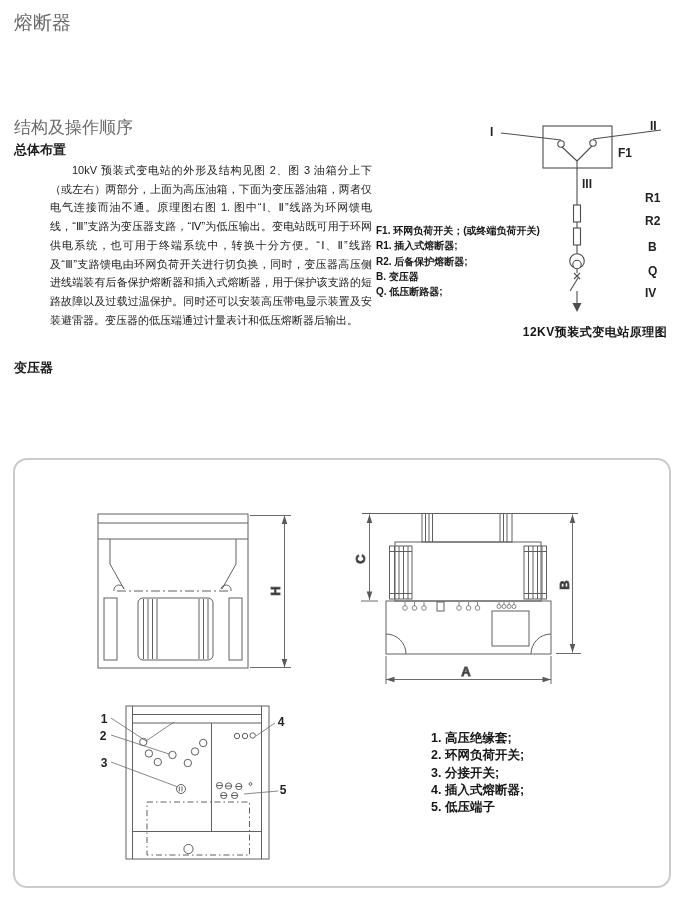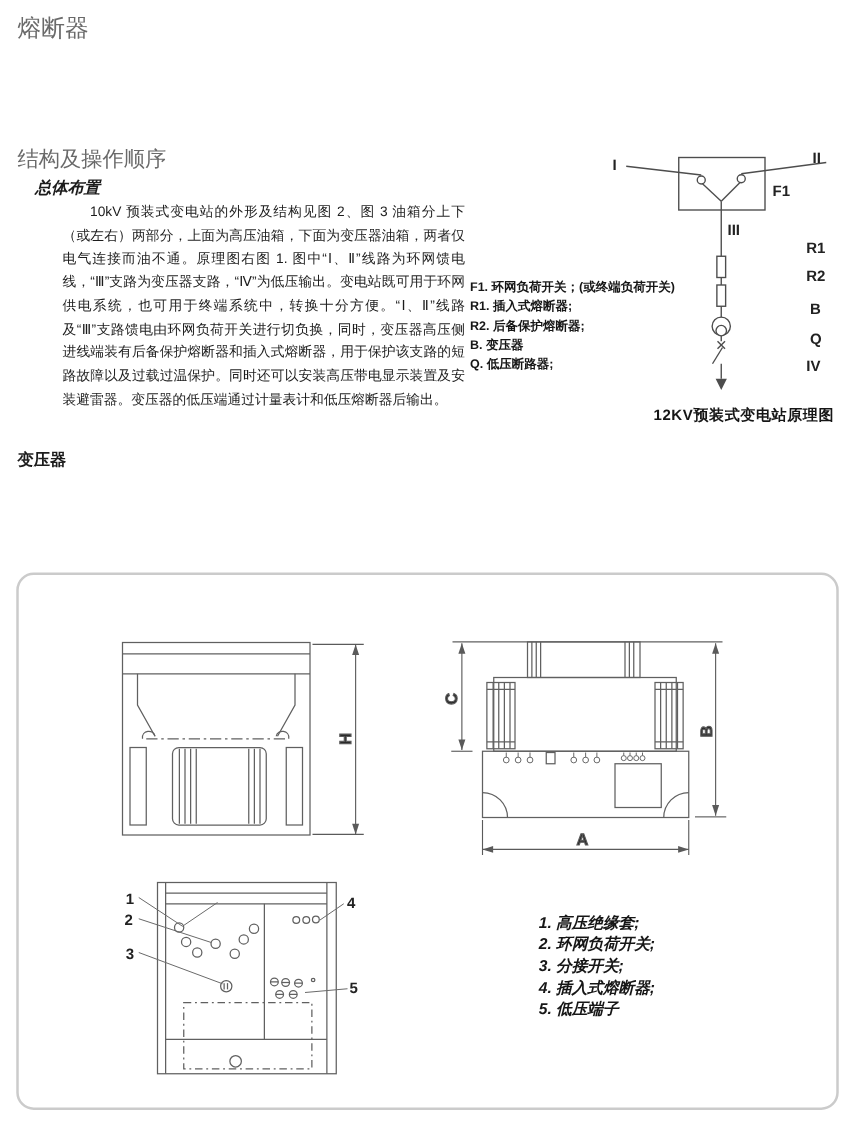--- a/index.html
+++ b/index.html
@@ -2,35 +2,35 @@
 <html><head>
 <meta charset="utf-8">
 <style>
   html,body{margin:0;padding:0;background:#fff;}
   .page{position:relative;width:693px;height:908px;background:#fff;overflow:hidden;
         font-family:"Liberation Sans","DejaVu Sans",sans-serif;color:#1c1c1c;}
   .h-gray{position:absolute;margin:0;font-weight:normal;color:#6a6a6a;}
   #t-fuse{left:14px;top:10px;font-size:19px;}
   #t-structure{left:14px;top:116px;font-size:17px;}
   .h-black{position:absolute;margin:0;font-size:13px;font-weight:bold;color:#1c1c1c;}
-  #t-layout{left:28px;top:141px;font-style:italic;}
+  #t-layout{left:14px;top:141px;}
   #t-transformer{left:14px;top:359px;}
   .para{position:absolute;margin:0;text-align:justify;text-indent:2em;color:#1c1c1c;}
   #p-fuse{left:14px;top:50px;width:670px;font-size:11.4px;line-height:23px;letter-spacing:-0.2px;}
   #p-layout{left:14px;top:161px;width:322px;font-size:11px;line-height:18.7px;margin-left:36px;}
   #p-transformer{left:14px;top:381px;width:670px;font-size:11.4px;line-height:23px;letter-spacing:-0.2px;}
   .abs{position:absolute;}
   .circuit-legend{position:absolute;left:336px;top:223px;font-size:10px;line-height:15.3px;
                   font-weight:bold;color:#161616;margin-left:40px;}
   .circuit-caption{position:absolute;left:505px;top:324px;width:180px;text-align:center;
                    font-size:12px;font-weight:bold;letter-spacing:0.5px;color:#161616;}
   .figure-box{position:absolute;left:13px;top:458px;width:658px;height:430px;
               border:2px solid #cbcbcb;border-radius:14px;box-sizing:border-box;}
   .figure-legend{position:absolute;left:431px;top:730px;font-size:12.5px;line-height:17.3px;
-                 font-weight:bold;color:#161616;font-style:italic;}
+                 font-weight:bold;color:#161616;}
   svg{position:absolute;overflow:visible;}
   .ln{stroke:#606060;stroke-width:1;fill:none;}
   .lnc{stroke:#4d4d4d;stroke-width:1.1;fill:none;}
   .thin{stroke:#6a6a6a;stroke-width:0.8;fill:none;}
   .dim{stroke:#5a5a5a;stroke-width:0.9;fill:none;}
   .arr{fill:#5a5a5a;stroke:none;}
   text.dlabel{font:bold 13px "Liberation Sans","DejaVu Sans",sans-serif;fill:#2a2a2a;}
   text.clabel{font:bold 12px "Liberation Sans","DejaVu Sans",sans-serif;fill:#222;}
 </style>
 </head>

